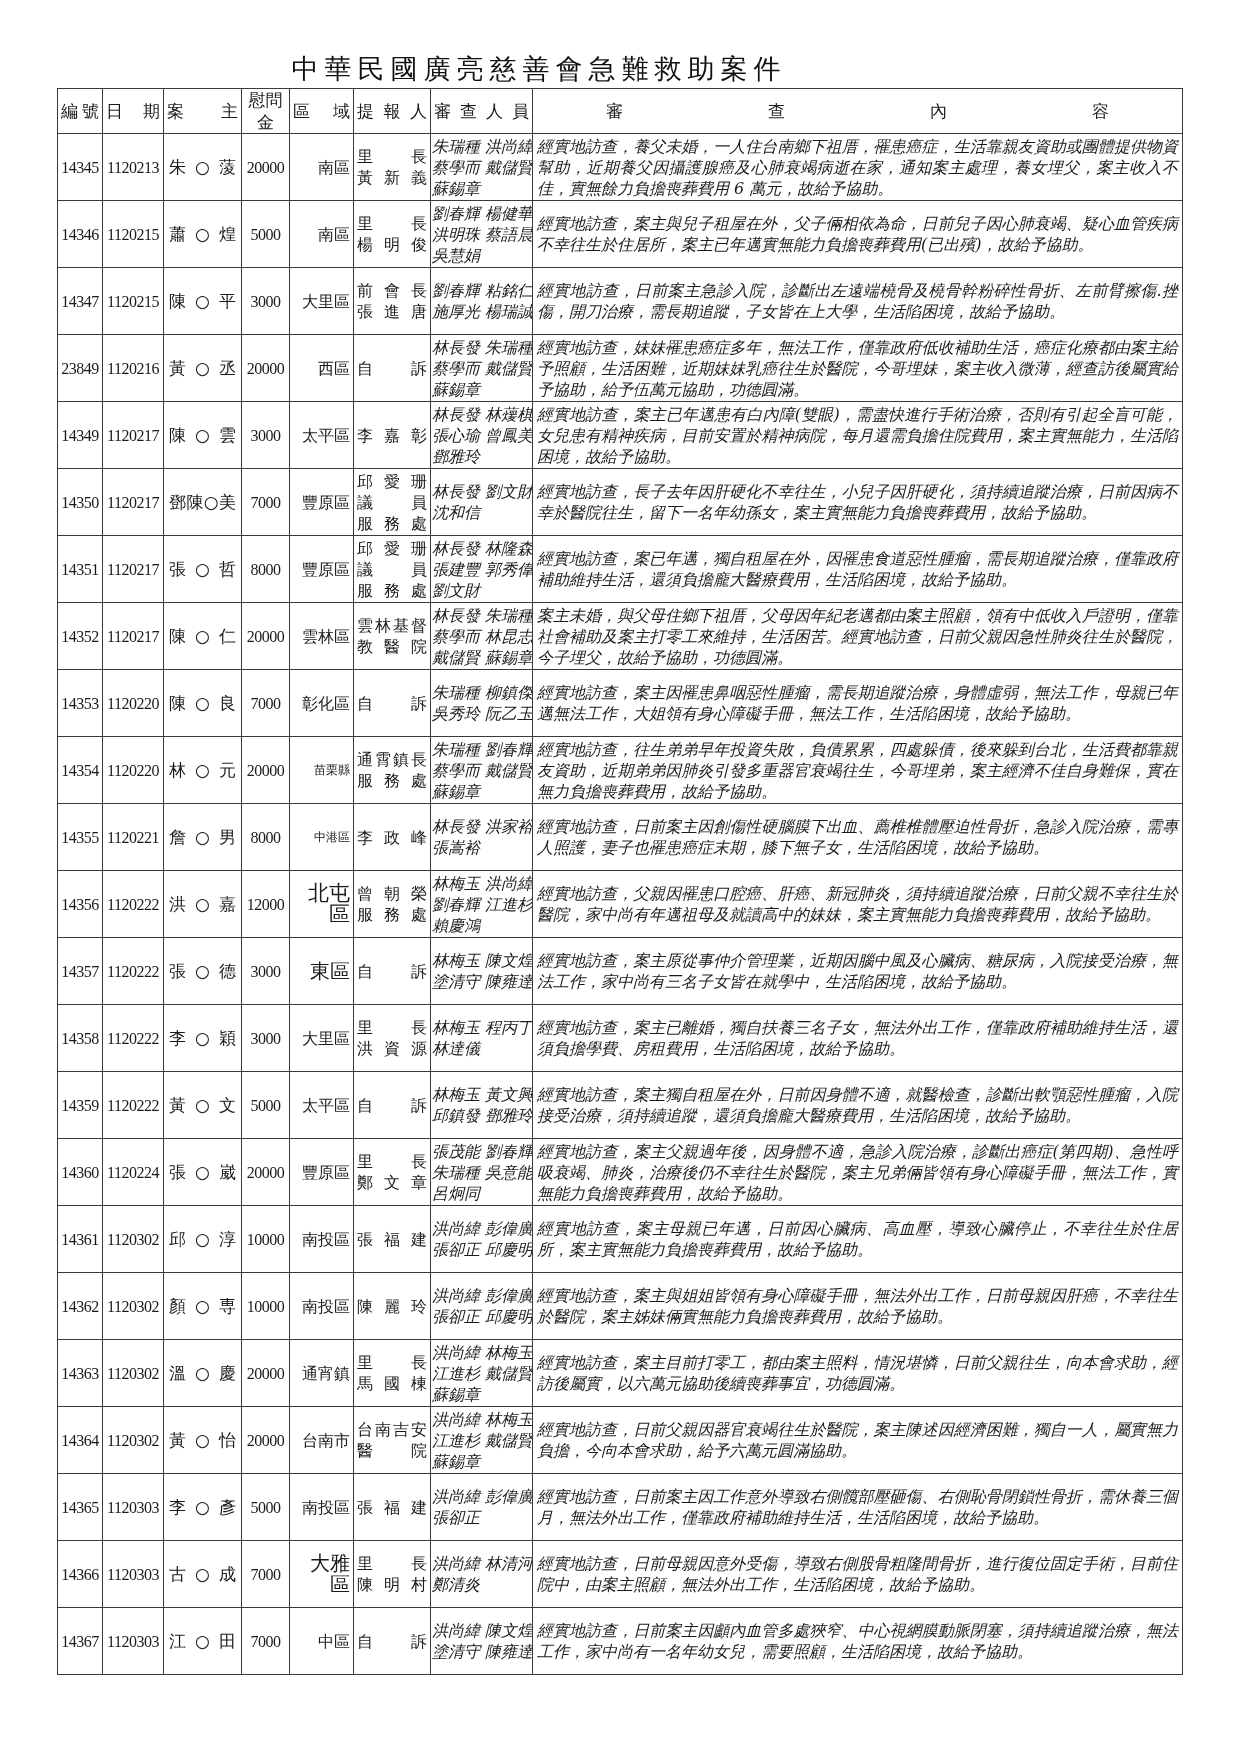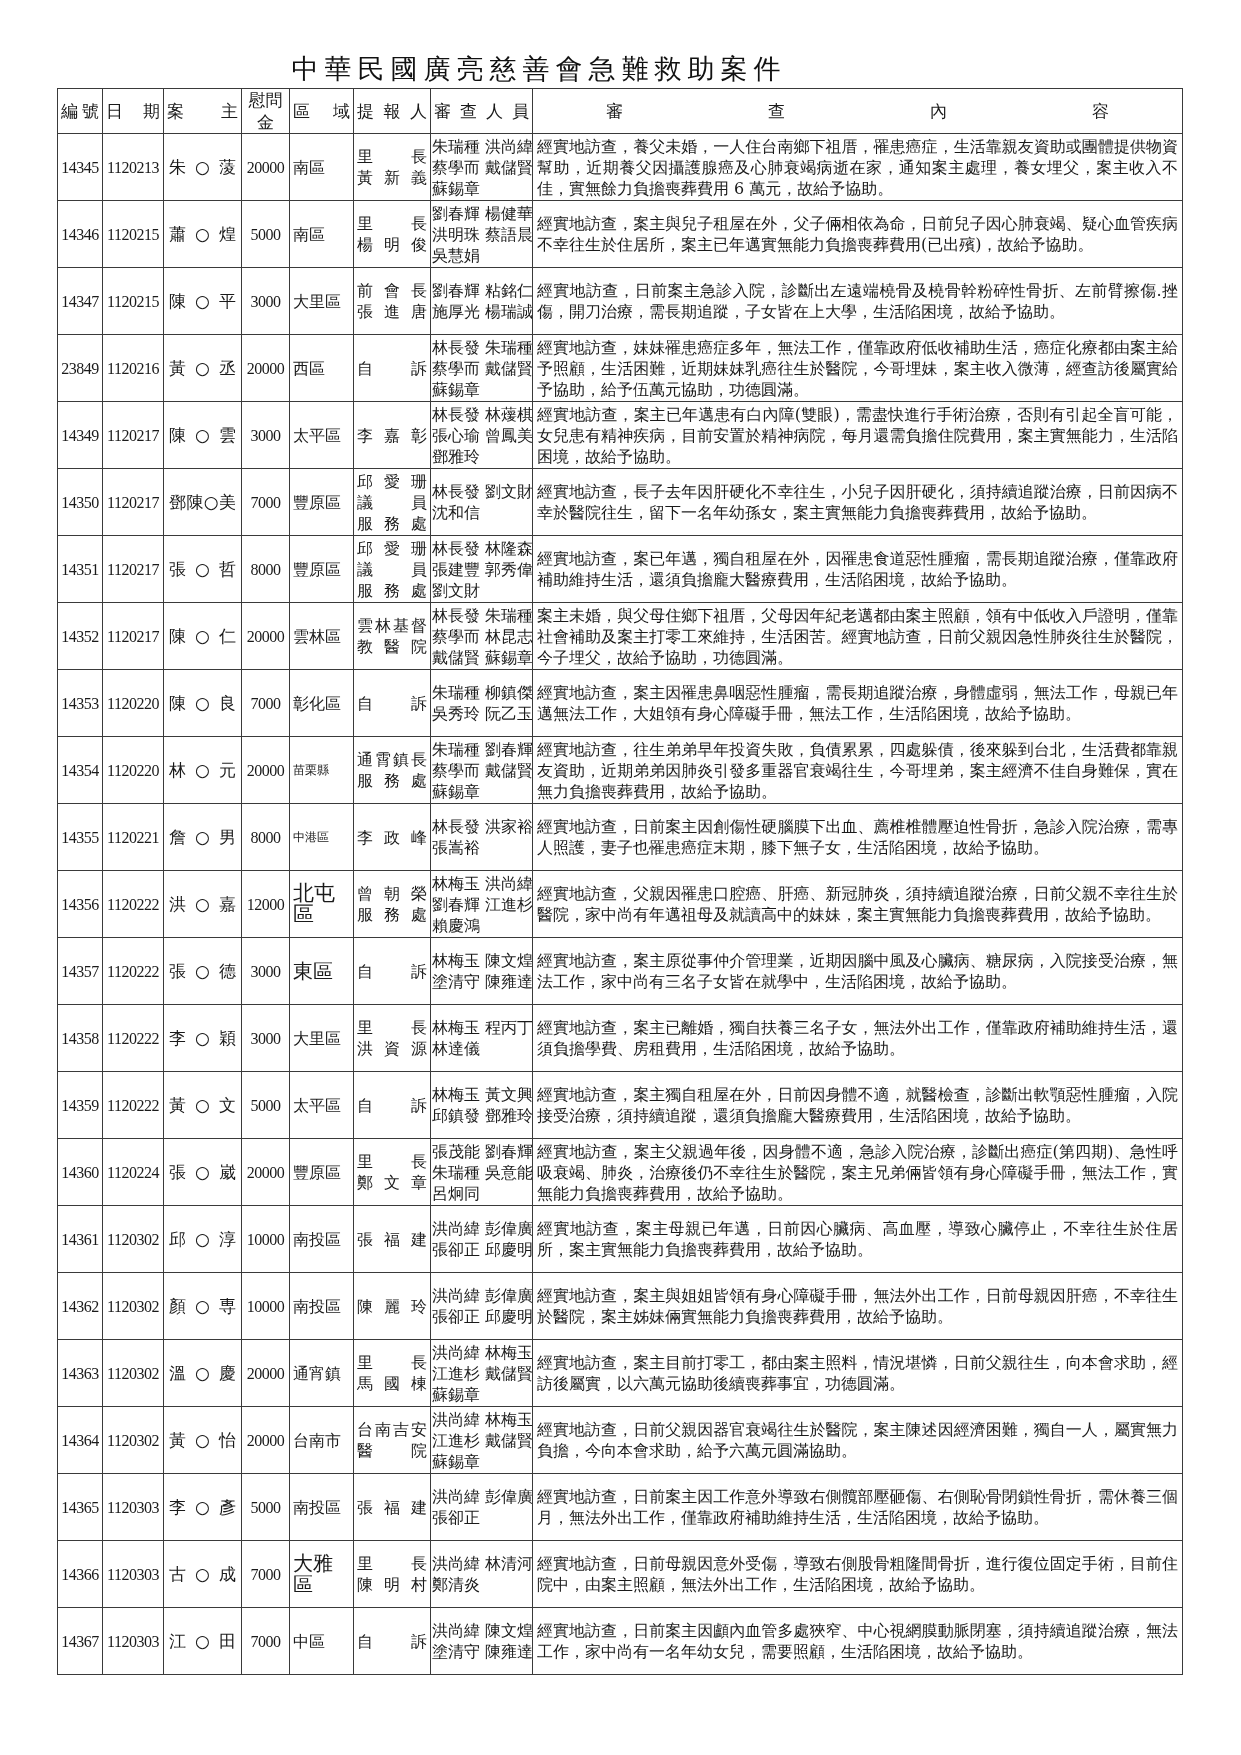--- a/index.html
+++ b/index.html
@@ -8,27 +8,27 @@
   .title { position:absolute; left:0; width:1078px; top:52px; text-align:center;
            font-family:"DejaVu Sans","Liberation Sans",sans-serif;
            font-size:27px; letter-spacing:6px; color:#111; line-height:34px; }
   table.cases { position:absolute; left:57px; top:88px; width:1126px;
                 border-collapse:collapse; table-layout:fixed; }
   table.cases th, table.cases td { border:1.5px solid #3a3a3a; padding:0 3px;
                 overflow:hidden; vertical-align:middle; }
   table.cases th { height:24px; font-weight:normal; font-size:17px; line-height:22px; }
   table.cases td { height:66px; font-size:16px; line-height:21px; }
   .th-spread { display:flex; justify-content:space-between; }
-  .center { text-align:left; }
+  .center { text-align:right; }
   .num { text-align:center; font-family:"Liberation Serif",serif; font-size:16px; letter-spacing:-0.5px; }
   .name-cell { display:flex; justify-content:space-between; font-size:17px; padding:0 2px; }
   .reporter { font-size:16.5px; line-height:22px; }
   .reporter .line { display:flex; justify-content:space-between; }
-  .reviewers { font-size:15.5px; line-height:21px; white-space:pre; padding-left:1px !important; }
-  .content { font-size:15.5px; line-height:21.5px; text-align:justify; padding:0 4px !important; }
+  .reviewers { font-size:15.5px; line-height:21px; white-space:pre; padding-left:1px !important;font-style:italic; }
+  .content { font-size:15.5px; line-height:21.5px; text-align:justify; padding:0 4px !important;font-style:italic; }
 </style>
 </head>
 <body>
 
 <div class="title">中華民國廣亮慈善會急難救助案件</div>
 
 <table class="cases">
   <colgroup>
     <col style="width:45px">
       <col style="width:61px">

